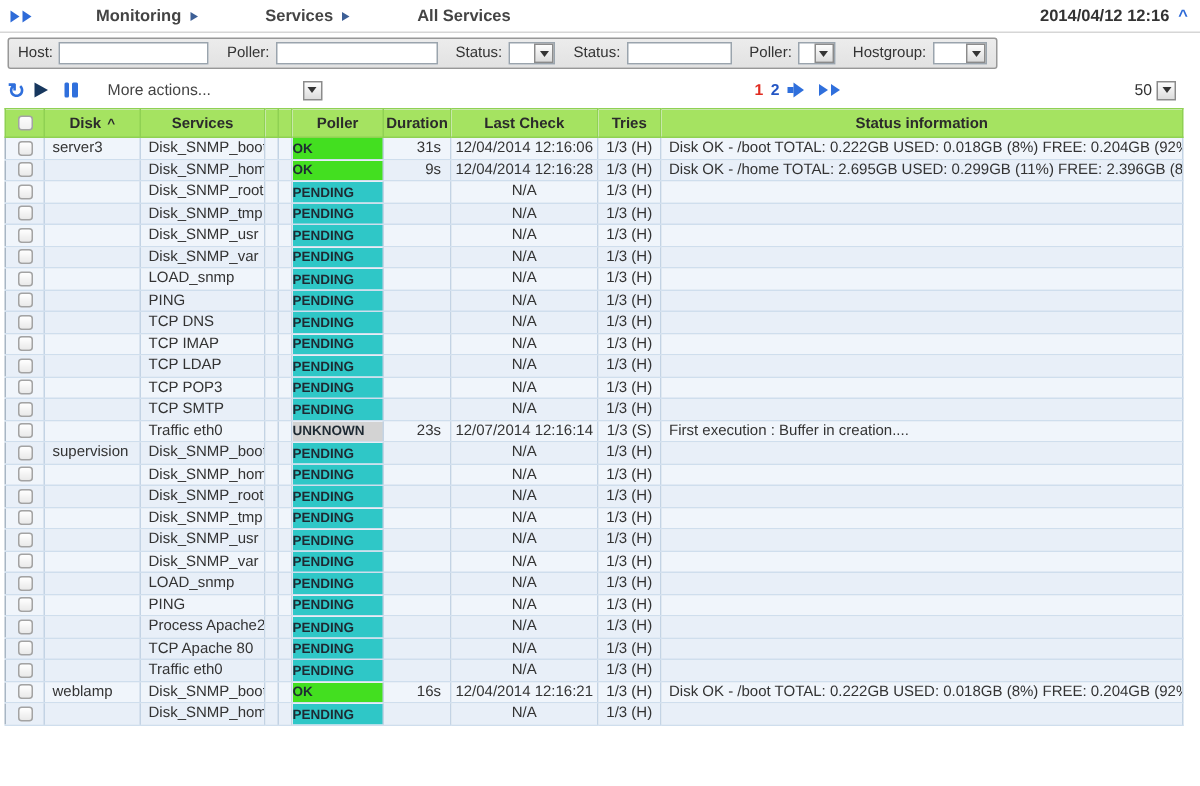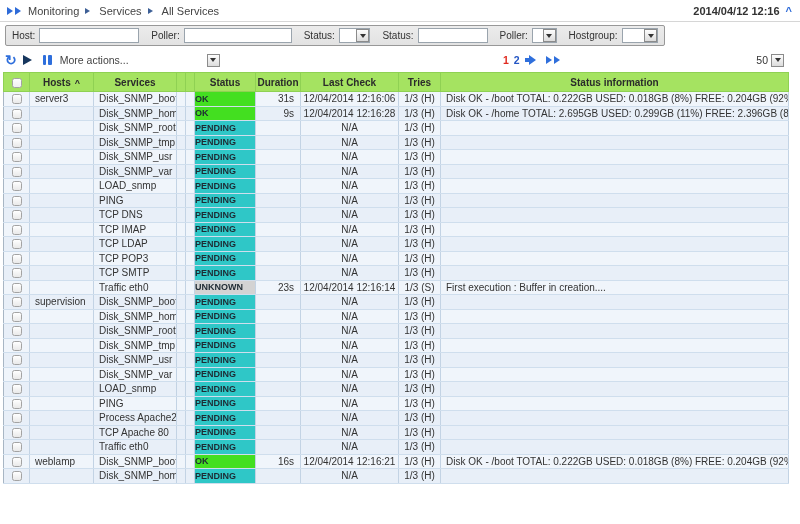--- a/index.html
+++ b/index.html
@@ -5,21 +5,21 @@
   * { margin:0; padding:0; box-sizing:border-box; }
   html,body { width:800px; height:524px; background:#fff; overflow:hidden;
               font-family:"Liberation Sans", sans-serif; }
   .page { position:relative; width:800px; height:524px; background:#fff; }
 
   
   .crumbbar { display:flex; align-items:center; height:22px; padding:0 8px 0 7px;
               border-bottom:1px solid #d6d6d6; }
   .crumb-icon { display:inline-flex; margin-right:5px; }
   .crumb-icon i { width:0; height:0; border:4px solid transparent; border-left:6px solid #2e6bd8; margin-right:-2px; }
-  .crumb { font-size:11px; font-weight:normal; color:#444; }
+  .crumb { font-size:11px; font-weight:bold; color:#444;margin-left:36px; }
   .crumb-sep { width:0; height:0; border:3.5px solid transparent; border-left:5px solid #3d5f96; margin:0 6px; }
   .crumb-spacer { flex:1; }
   .datetime { font-size:11px; font-weight:bold; color:#333; }
   .collapse-caret { color:#2e6bd8; font-size:11px; font-weight:bold; margin-left:6px; cursor:pointer; }
 
   
   .filterbar { display:flex; align-items:center; gap:4px; margin:3px 0 0 5px; width:660px; height:21px;
                background:linear-gradient(#ececec,#e2e2e2); border:1px solid #989898; border-radius:2px;
                padding:0 6px; }
   .f-label { font-size:10px; color:#333; margin-left:8px; }
@@ -33,21 +33,21 @@
              display:inline-flex; align-items:center; justify-content:center; }
   .sel-btn i { width:0; height:0; border:3px solid transparent; border-top:4px solid #333; margin-top:3px; }
   .w-status {width:62px;} .w-poller {width:48px;} .w-hg {width:72px;}
 
   
   .toolbar { position:relative; display:flex; align-items:center; height:20px; margin:4px 0 2px 5px; }
   .refresh-ic { color:#2f6fdc; font-size:14px; font-weight:bold; line-height:14px; cursor:pointer; margin-right:6px; }
   .play-ic { width:0; height:0; border:5px solid transparent; border-left:9px solid #17375e; margin-right:6px; cursor:pointer; }
   .pause-ic { display:inline-flex; gap:2px; margin-right:8px; cursor:pointer; }
   .pause-ic i { width:3.5px; height:10px; background:#2f6fdc; border-radius:1px; }
-  .more-actions { display:inline-flex; align-items:center; width:160px; cursor:pointer; }
+  .more-actions { display:inline-flex; align-items:center; width:143px; cursor:pointer;margin-left:12px; }
   .more-actions .ma-txt { flex:1; font-size:10.5px; color:#444; }
   .pagination { position:absolute; left:498px; display:flex; align-items:center; gap:5px; }
   .pg-num { font-size:10.5px; font-weight:bold; cursor:pointer; }
   .pg-current { color:#e02b20; }
   .pg-link { color:#2456c4; }
   .pg-next { display:inline-flex; align-items:center; cursor:pointer; }
   .pg-next i.bar { width:4px; height:4px; background:#2f6fdc; }
   .pg-next i.tri { width:0; height:0; border:5px solid transparent; border-left:7px solid #2f6fdc; }
   .pg-last { display:inline-flex; cursor:pointer; }
   .pg-last i { width:0; height:0; border:4px solid transparent; border-left:6px solid #2f6fdc; margin-right:-2px; }
@@ -166,25 +166,25 @@
         <col style="width:9px">
         <col style="width:61px">
       <col style="width:45px">
         <col style="width:98px">
         <col style="width:42px">
         <col>
     </colgroup>
     <thead>
       <tr>
         <th class="cb"><span class="cbx"></span></th>
-        <th><span>Hosts</span><span class="sort-caret">^</span></th>
+        <th><span>Disk</span><span class="sort-caret">^</span></th>
         <th>Services</th>
         <th></th>
         <th></th>
-        <th>Status</th>
+        <th>Poller</th>
         <th>Duration</th>
         <th>Last Check</th>
         <th>Tries</th>
         <th>Status information</th>
       </tr>
     </thead>
     <tbody>
         <tr class="odd">
           <td class="cb"><span class="cbx"></span></td>
           <td class="host">server3</td>
@@ -342,21 +342,21 @@
           <td class="info"></td>
         </tr>
         <tr class="odd">
           <td class="cb"><span class="cbx"></span></td>
           <td class="host"></td>
           <td class="svc">Traffic eth0</td>
           <td class="ico"></td>
           <td class="ico"></td>
           <td class="status" style="background: rgb(211, 211, 211); margin-left: 42px;">UNKNOWN</td>
           <td class="dur">23s</td>
-          <td class="chk">12/04/2014 12:16:14</td>
+          <td class="chk">12/07/2014 12:16:14</td>
           <td class="tries">1/3 (S)</td>
           <td class="info">First execution : Buffer in creation....</td>
         </tr>
         <tr class="even">
           <td class="cb"><span class="cbx"></span></td>
           <td class="host">supervision</td>
           <td class="svc">Disk_SNMP_boot</td>
           <td class="ico"></td>
           <td class="ico"></td>
           <td class="status" style="background: rgb(47, 199, 199);">PENDING</td>

